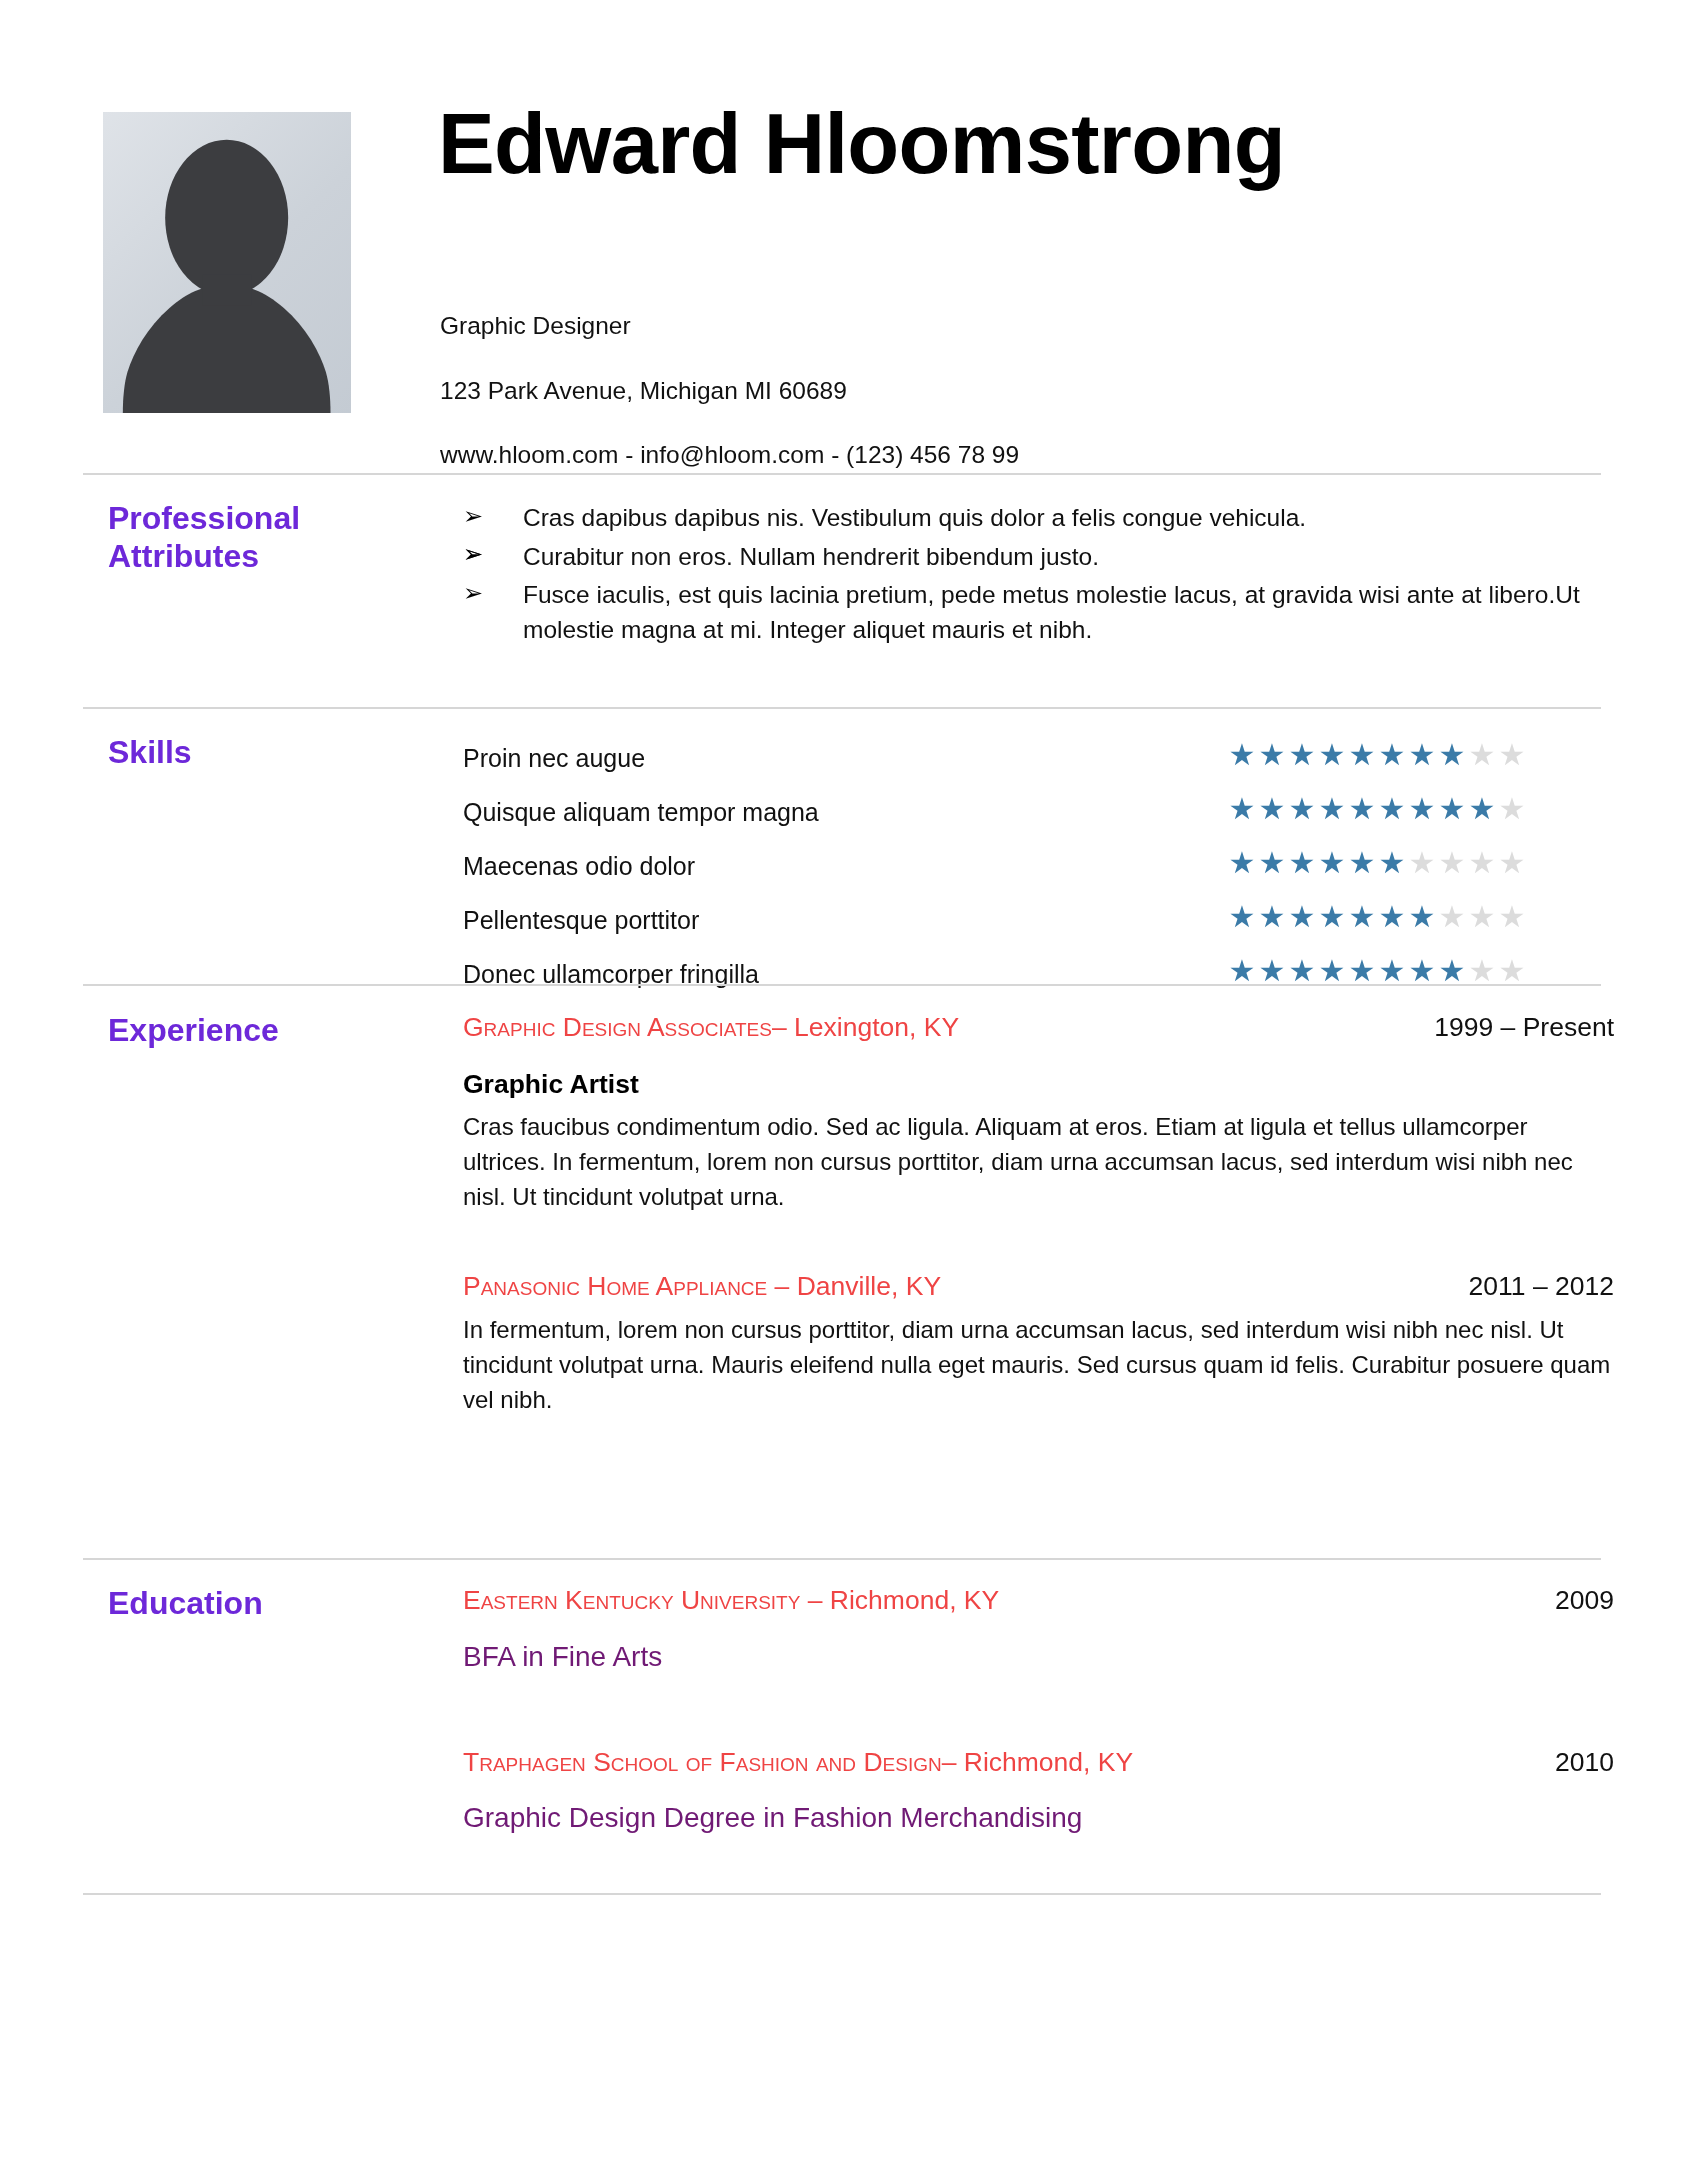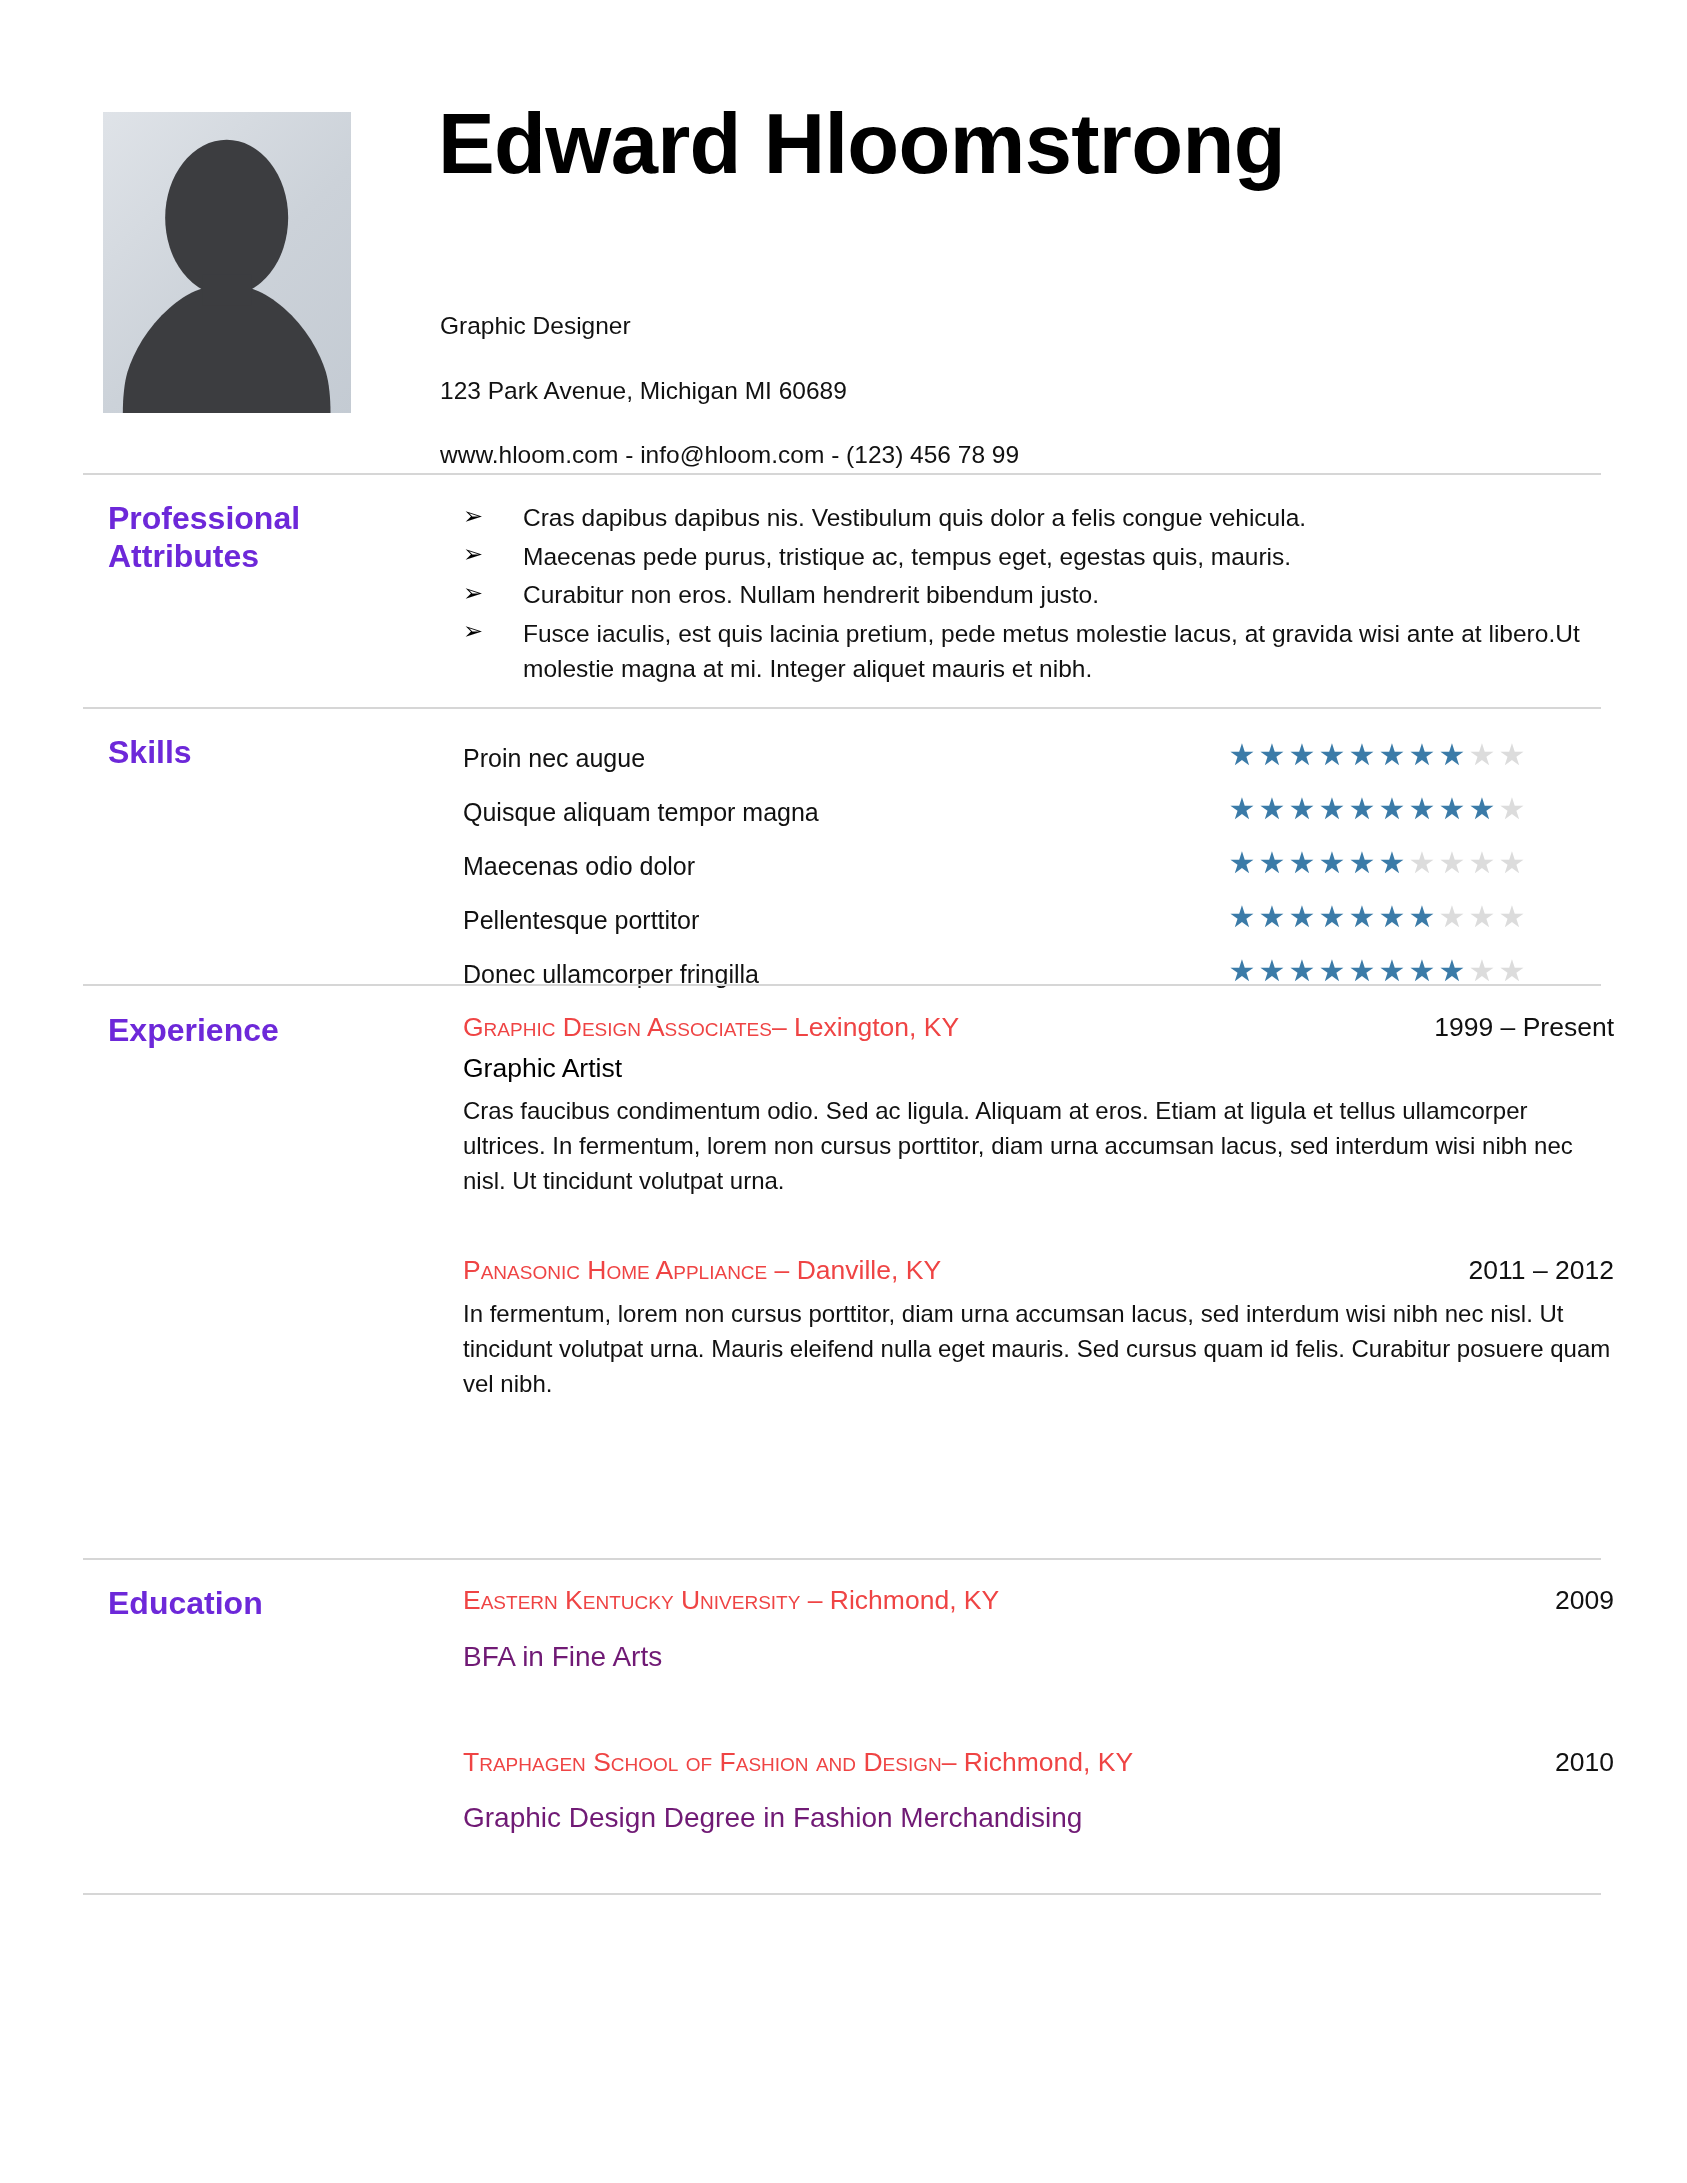--- a/index.html
+++ b/index.html
@@ -153,23 +153,23 @@
   .org .plain { font-variant: normal; }
   .dates {
     position: absolute;
     right: 0; top: 0;
     font-size: 26.5px;
     color: #111111;
     white-space: nowrap;
   }
   .role {
     font-size: 26.5px;
-    font-weight: normal;
+    font-weight: bold;
     color: #000000;
-    margin-top: 0;
+    margin-top: 16px;
     margin-bottom: 9.3px;
   }
   .desc {
     font-size: 24px;
     line-height: 1.46;
     color: #111111;
   }
   .degree {
     font-size: 28px;
     color: #701a75;
@@ -208,21 +208,20 @@
       <div>Attributes</div>
     </div>
     <div class="sec-body">
       <ul class="attrs">
         <li>
           <span class="bul">➢</span>
           <span>Cras dapibus dapibus nis. Vestibulum quis dolor a felis congue vehicula.</span>
         </li>
         <li>
           <span class="bul">➢</span>
-          <span>Maecenas pede purus, tristique ac, tempus eget, egestas quis, mauris.</span>
         </li>
         <li>
           <span class="bul">➢</span>
           <span>Curabitur non eros. Nullam hendrerit bibendum justo.</span>
         </li>
         <li>
           <span class="bul">➢</span>
           <span>Fusce iaculis, est quis lacinia pretium, pede metus molestie lacus, at gravida wisi ante at libero.Ut molestie magna at mi. Integer aliquet mauris et nibh.</span>
         </li>
       </ul>

